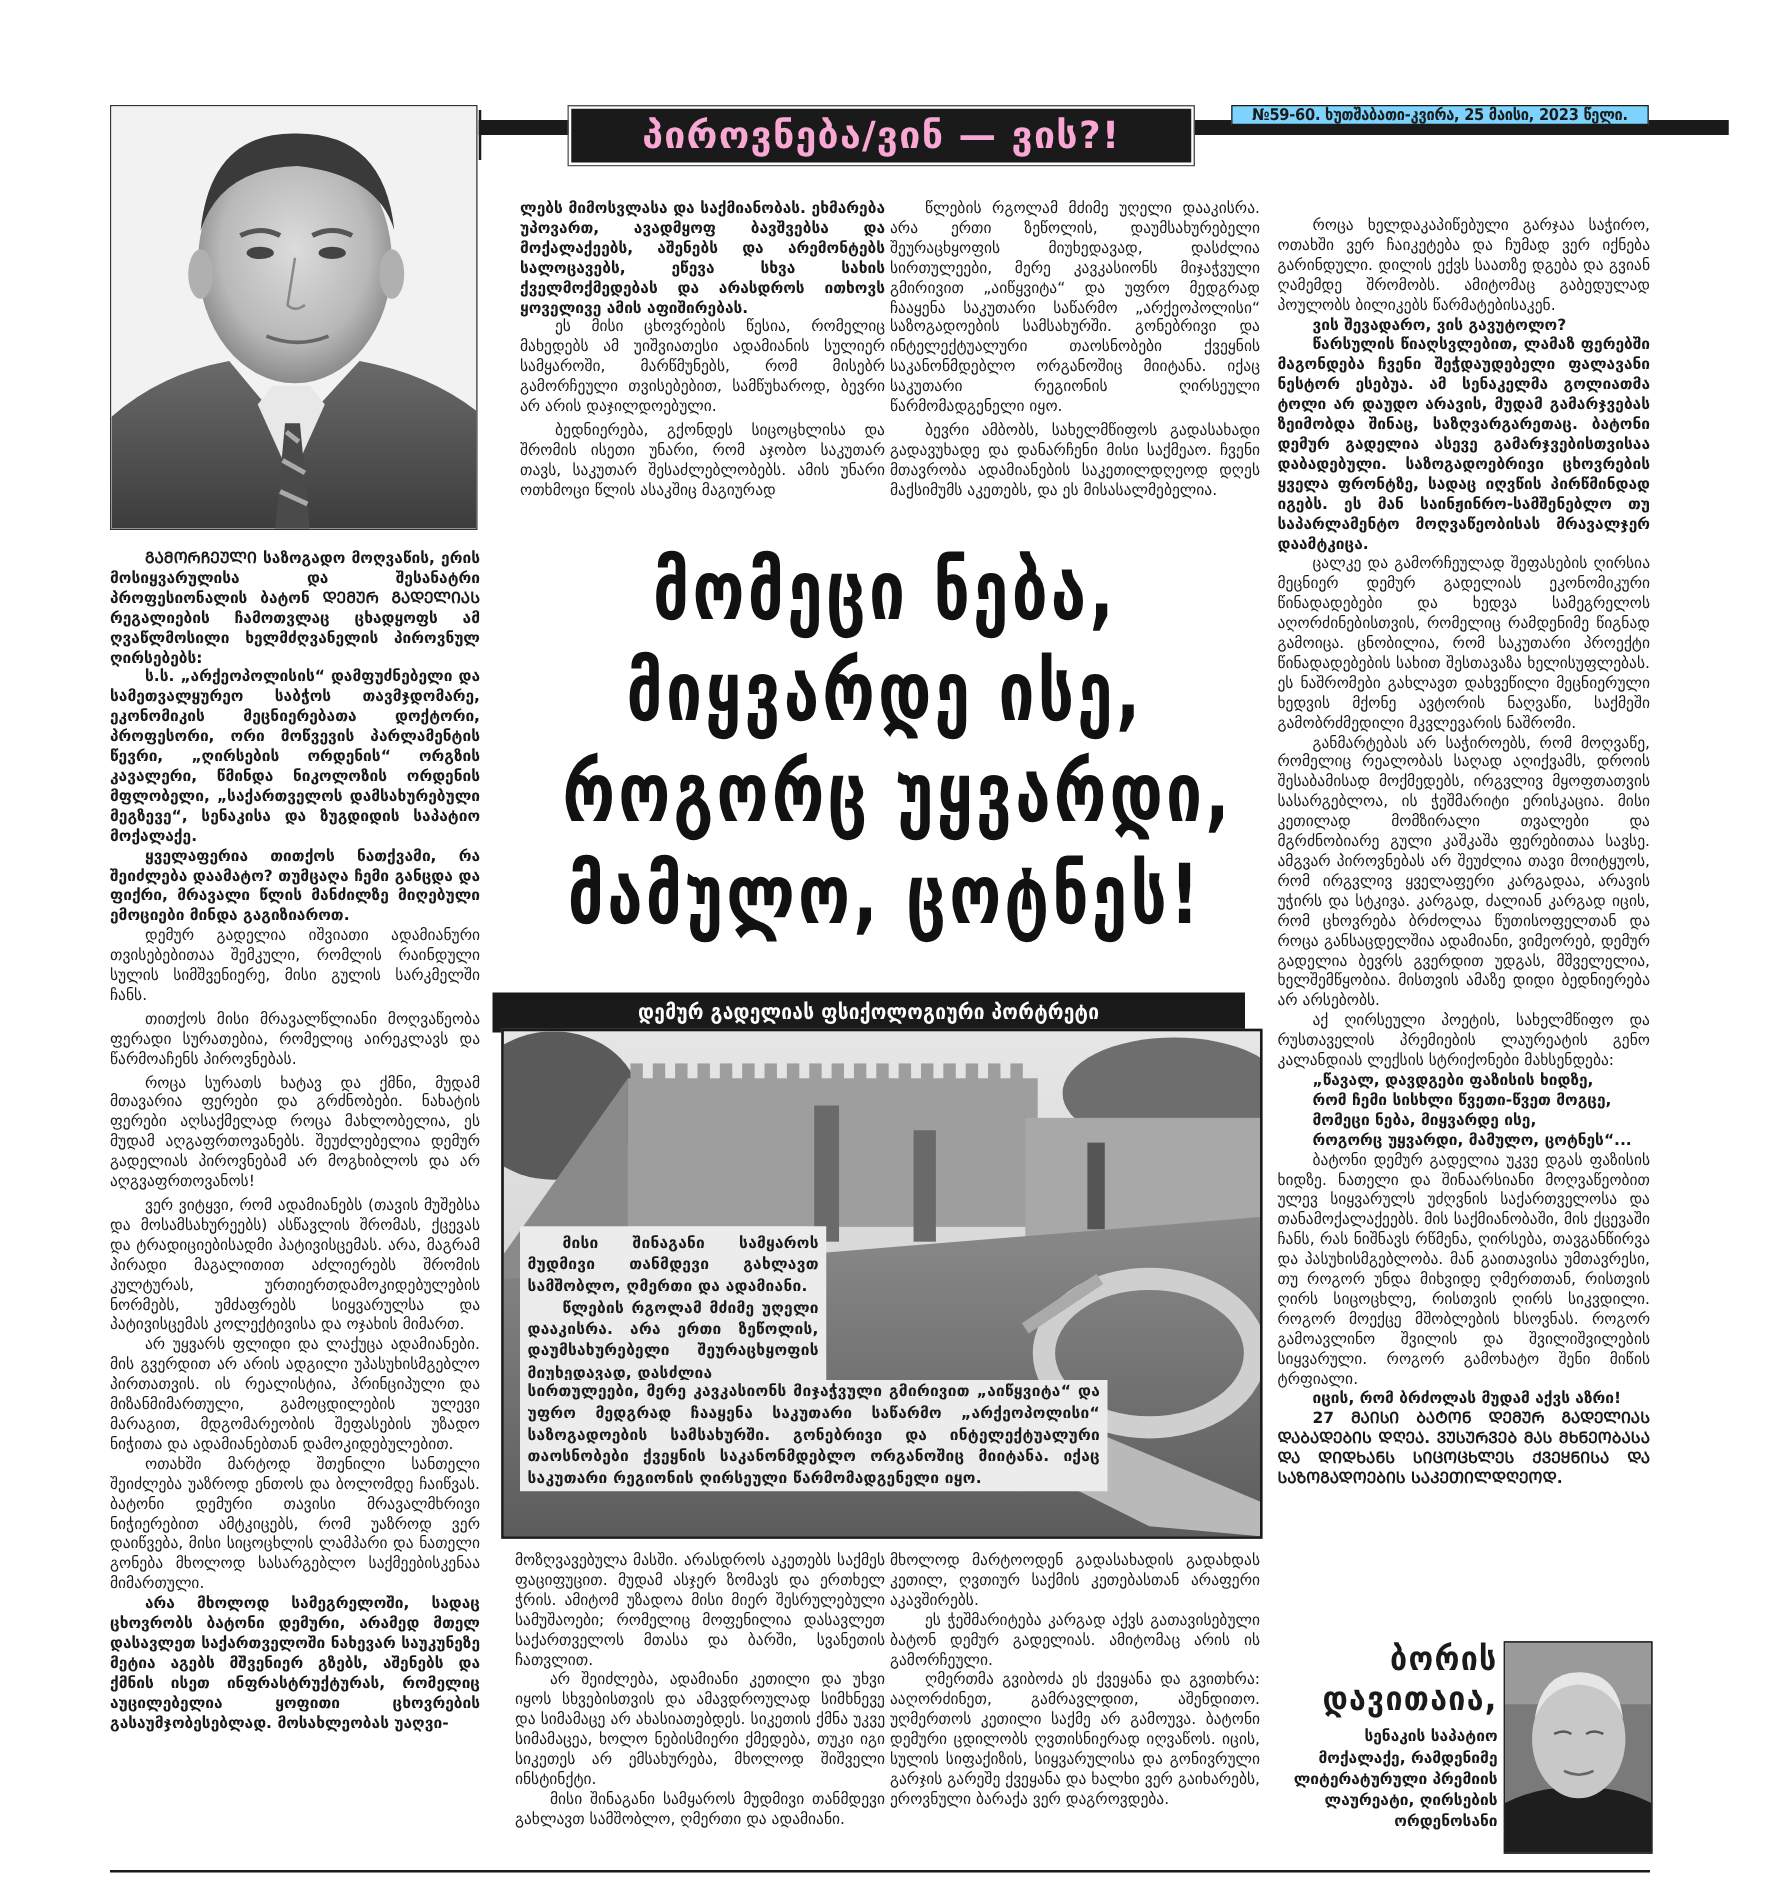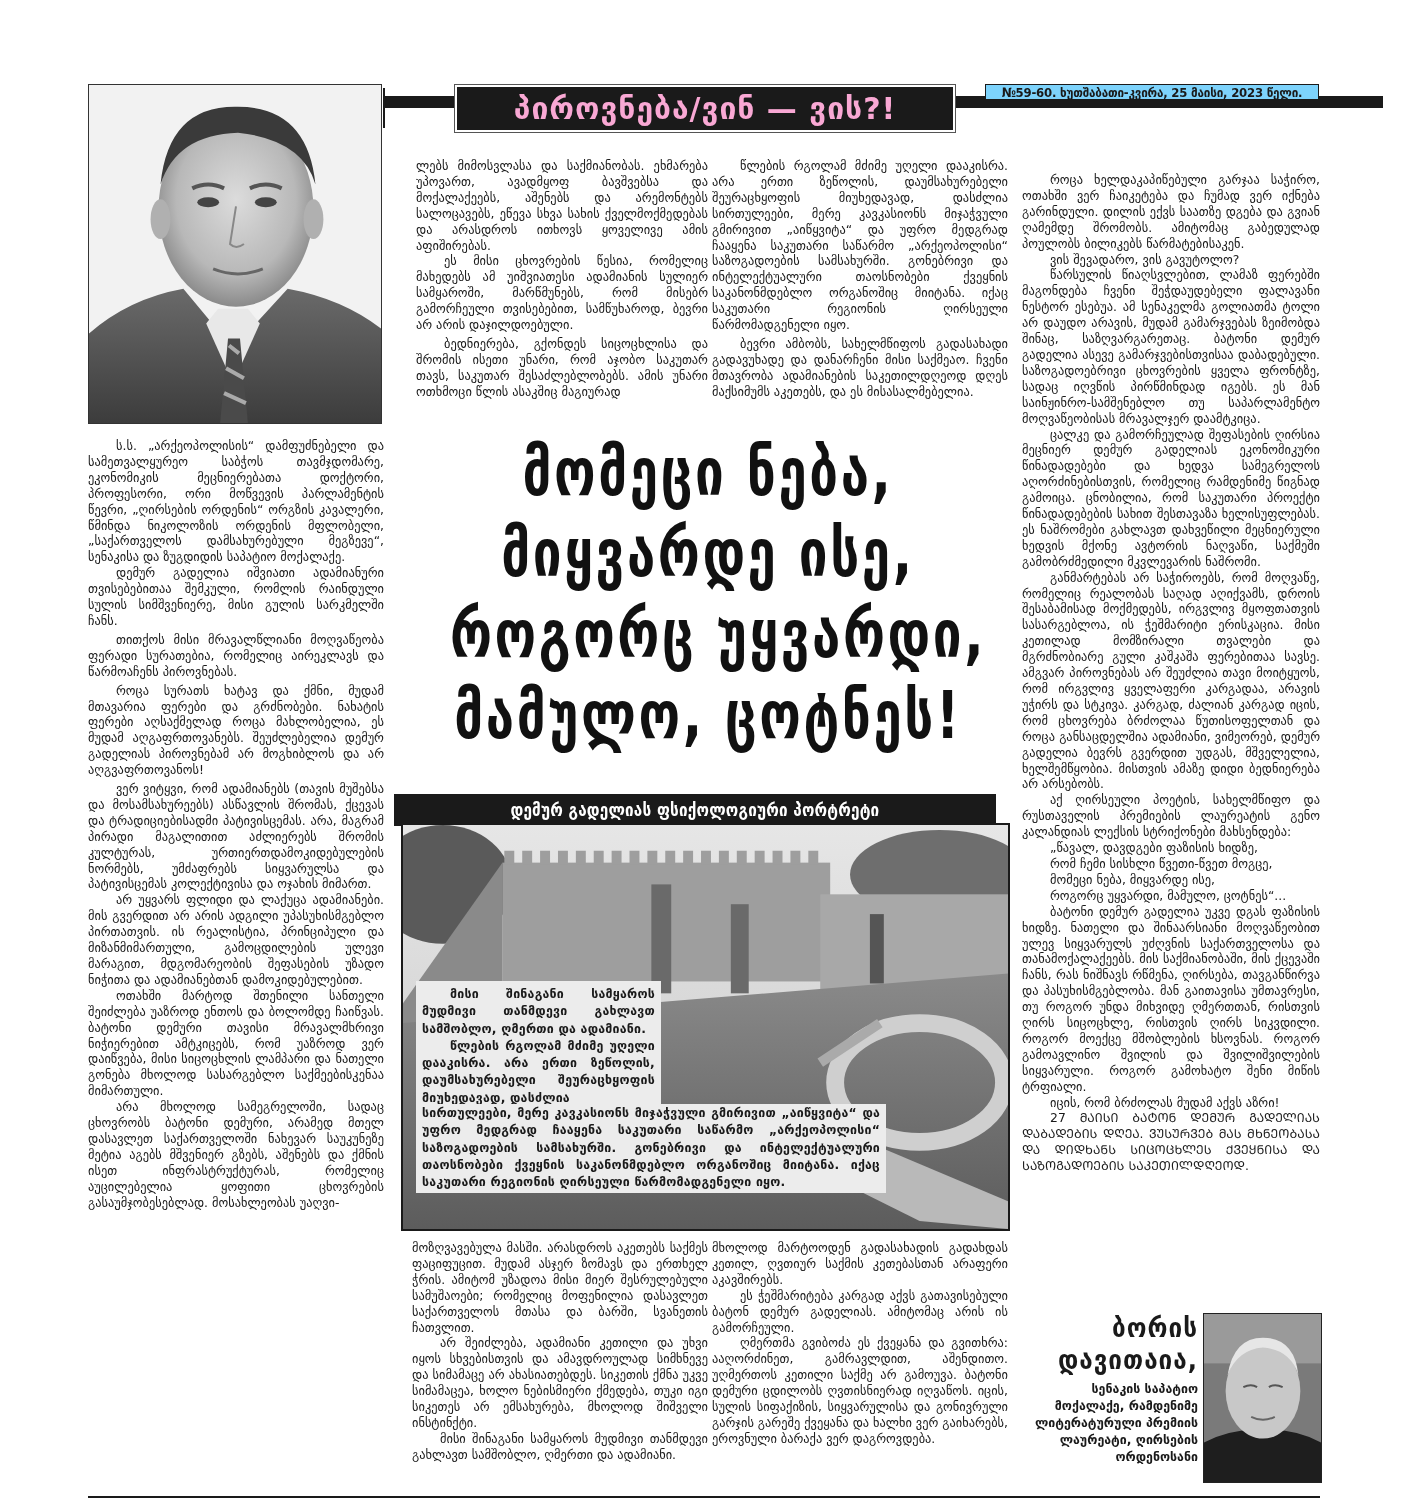--- a/index.html
+++ b/index.html
@@ -28,21 +28,21 @@
   .portrait {
     position: absolute; left: 88px; top: 84px; width: 294px; height: 340px;
     border: 1px solid #333; background: #f4f4f4; overflow: hidden;
   }
   .portrait svg { width: 100%; height: 100%; display: block; }
 
   
   .col { position: absolute; font-size: 12.4px; line-height: 15.9px; text-align: justify; hyphens: manual; }
   .col p { text-indent: 28px; margin: 0; }
   .col p.gap { margin-top: 3px; }
-  .col p.b { font-weight: normal; }
+  .col p.b { font-weight: bold; }
   .col p.noindent { text-indent: 0; }
   .col1b { left: 88px; top: 438px; width: 296px; }
   .col2 { left: 416px; top: 158px; width: 292px; }
   .col3 { left: 712px; top: 158px; width: 296px; }
   .col4 { left: 1022px; top: 172px; width: 298px; }
 
   
   .headline {
     position: absolute; left: 408px; top: 432px; width: 600px;
     font-family: "DejaVu Sans Condensed", "DejaVu Sans", sans-serif; font-weight: bold;
@@ -125,21 +125,23 @@
       <ellipse cx="226" cy="135" rx="10" ry="20" fill="#b0b0b0"></ellipse>
       <ellipse cx="120" cy="118" rx="11" ry="5" fill="#444"></ellipse>
       <ellipse cx="178" cy="118" rx="11" ry="5" fill="#444"></ellipse>
       <path d="M104 104 Q120 96 136 104 M162 104 Q178 96 194 104" stroke="#555" stroke-width="4" fill="none"></path>
       <path d="M148 122 L142 160 Q148 166 156 160" stroke="#888" stroke-width="2" fill="none"></path>
       <path d="M125 185 Q150 195 175 185" stroke="#666" stroke-width="3" fill="none"></path>
     </svg>
   </div>
 
   <div class="col col1b" id="col1">
+      <p class="b">ᲒᲐᲛᲝᲠᲩᲔᲣᲚᲘ საზოგადო მოღვაწის, ერის მოსიყვარულისა და შესანატრი პროფესიონალის ბატონ ᲓᲔᲛᲣᲠ ᲒᲐᲓᲔᲚᲘᲐᲡ რეგალიების ჩამოთვლაც ცხადყოფს ამ ღვაწლმოსილი ხელმძღვანელის პიროვნულ ღირსებებს:</p>
       <p class="b">ს.ს. „არქეოპოლისის“ დამფუძნებელი და სამეთვალყურეო საბჭოს თავმჯდომარე, ეკონომიკის მეცნიერებათა დოქტორი, პროფესორი, ორი მოწვევის პარლამენტის წევრი, „ღირსების ორდენის“ ორგზის კავალერი, წმინდა ნიკოლოზის ორდენის მფლობელი, „საქართველოს დამსახურებული მეგზევე“, სენაკისა და ზუგდიდის საპატიო მოქალაქე.</p>
+      <p class="b">ყველაფერია თითქოს ნათქვამი, რა შეიძლება დაამატო? თუმცაღა ჩემი განცდა და ფიქრი, მრავალი წლის მანძილზე მიღებული ემოციები მინდა გაგიზიაროთ.</p>
       <p>დემურ გადელია იშვიათი ადამიანური თვისებებითაა შემკული, რომლის რაინდული სულის სიმშვენიერე, მისი გულის სარკმელში ჩანს.</p>
       <p class="gap">თითქოს მისი მრავალწლიანი მოღვაწეობა ფერადი სურათებია, რომელიც აირეკლავს და წარმოაჩენს პიროვნებას.</p>
       <p class="gap">როცა სურათს ხატავ და ქმნი, მუდამ მთავარია ფერები და გრძნობები. ნახატის ფერები აღსაქმელად როცა მახლობელია, ეს მუდამ აღგაფრთოვანებს. შეუძლებელია დემურ გადელიას პიროვნებამ არ მოგხიბლოს და არ აღგვაფრთოვანოს!</p>
       <p class="gap">ვერ ვიტყვი, რომ ადამიანებს (თავის მუშებსა და მოსამსახურეებს) ასწავლის შრომას, ქცევას და ტრადიციებისადმი პატივისცემას. არა, მაგრამ პირადი მაგალითით აძლიერებს შრომის კულტურას, ურთიერთდამოკიდებულების ნორმებს, უმძაფრებს სიყვარულსა და პატივისცემას კოლექტივისა და ოჯახის მიმართ.</p>
       <p>არ უყვარს ფლიდი და ლაქუცა ადამიანები. მის გვერდით არ არის ადგილი უპასუხისმგებლო პირთათვის. ის რეალისტია, პრინციპული და მიზანმიმართული, გამოცდილების ულევი მარაგით, მდგომარეობის შეფასების უზადო ნიჭითა და ადამიანებთან დამოკიდებულებით.</p>
       <p>ოთახში მარტოდ შთენილი სანთელი შეიძლება უაზროდ ენთოს და ბოლომდე ჩაიწვას. ბატონი დემური თავისი მრავალმხრივი ნიჭიერებით ამტკიცებს, რომ უაზროდ ვერ დაიწვება, მისი სიცოცხლის ლამპარი და ნათელი გონება მხოლოდ სასარგებლო საქმეებისკენაა მიმართული.</p>
       <p class="b">არა მხოლოდ სამეგრელოში, სადაც ცხოვრობს ბატონი დემური, არამედ მთელ დასავლეთ საქართველოში ნახევარ საუკუნეზე მეტია აგებს მშვენიერ გზებს, აშენებს და ქმნის ისეთ ინფრასტრუქტურას, რომელიც აუცილებელია ყოფითი ცხოვრების გასაუმჯობესებლად. მოსახლეობას უაღვი-</p>
     </div>
 
   <div class="col col2" id="col2">

